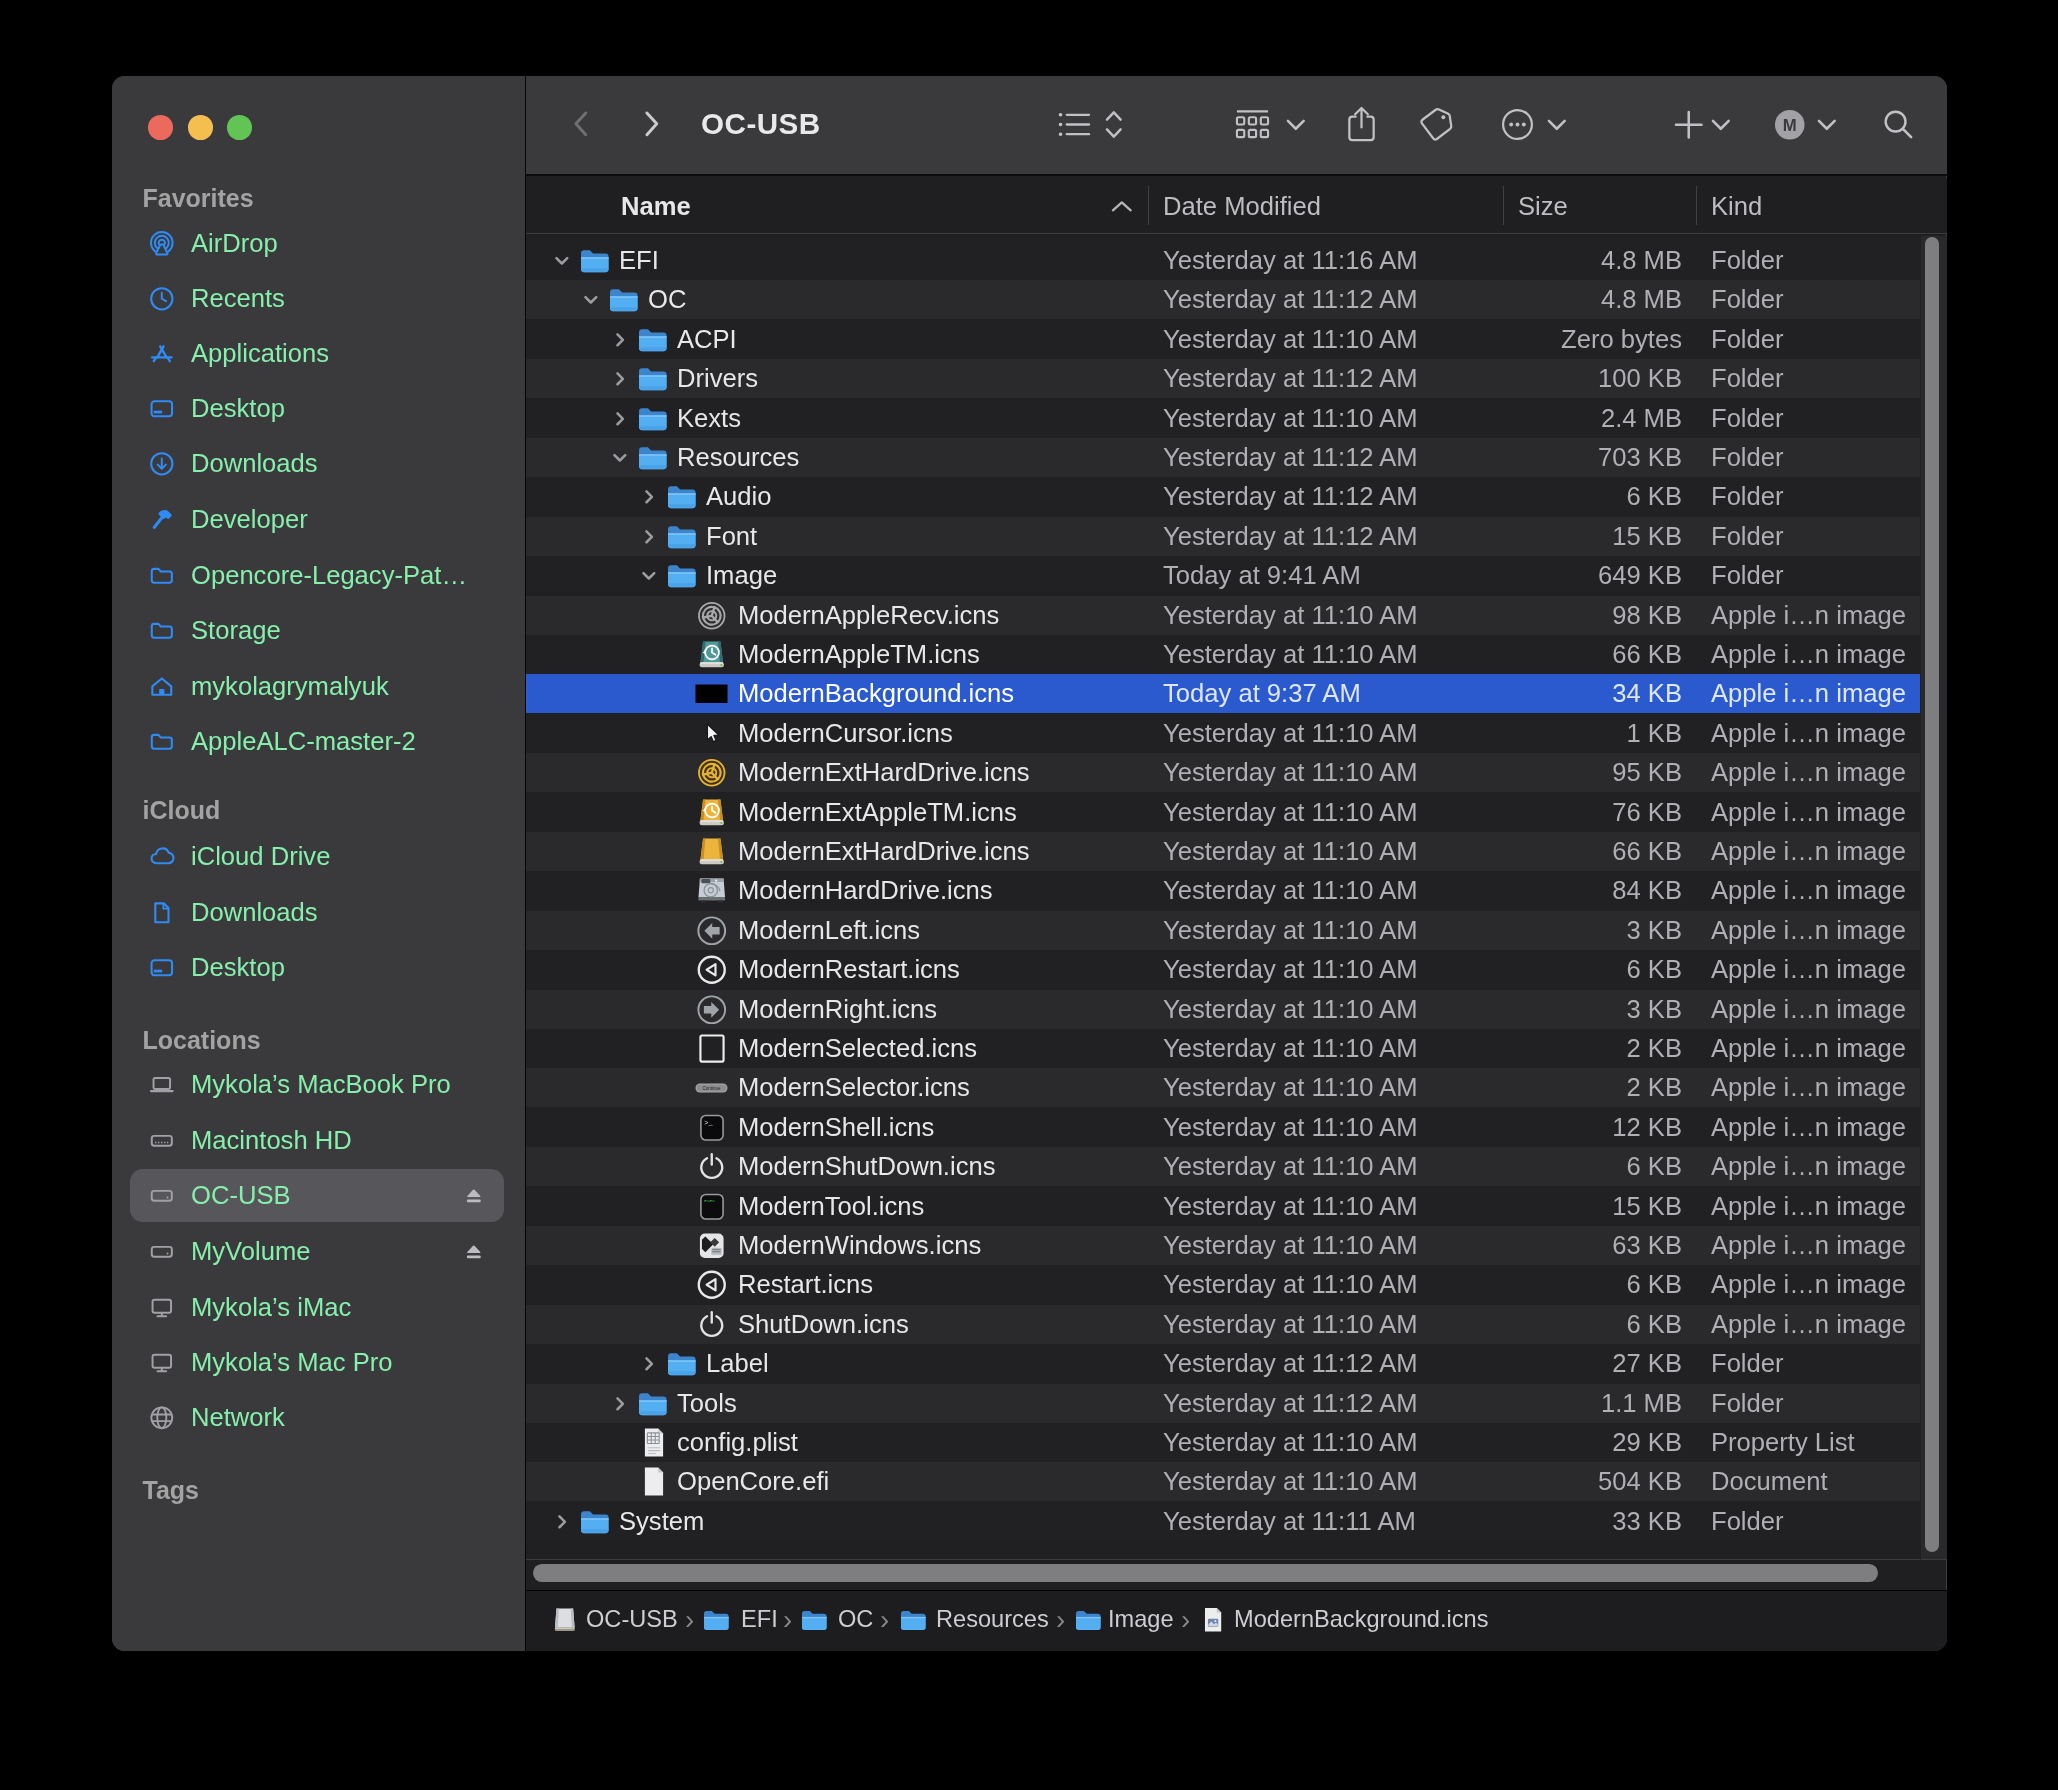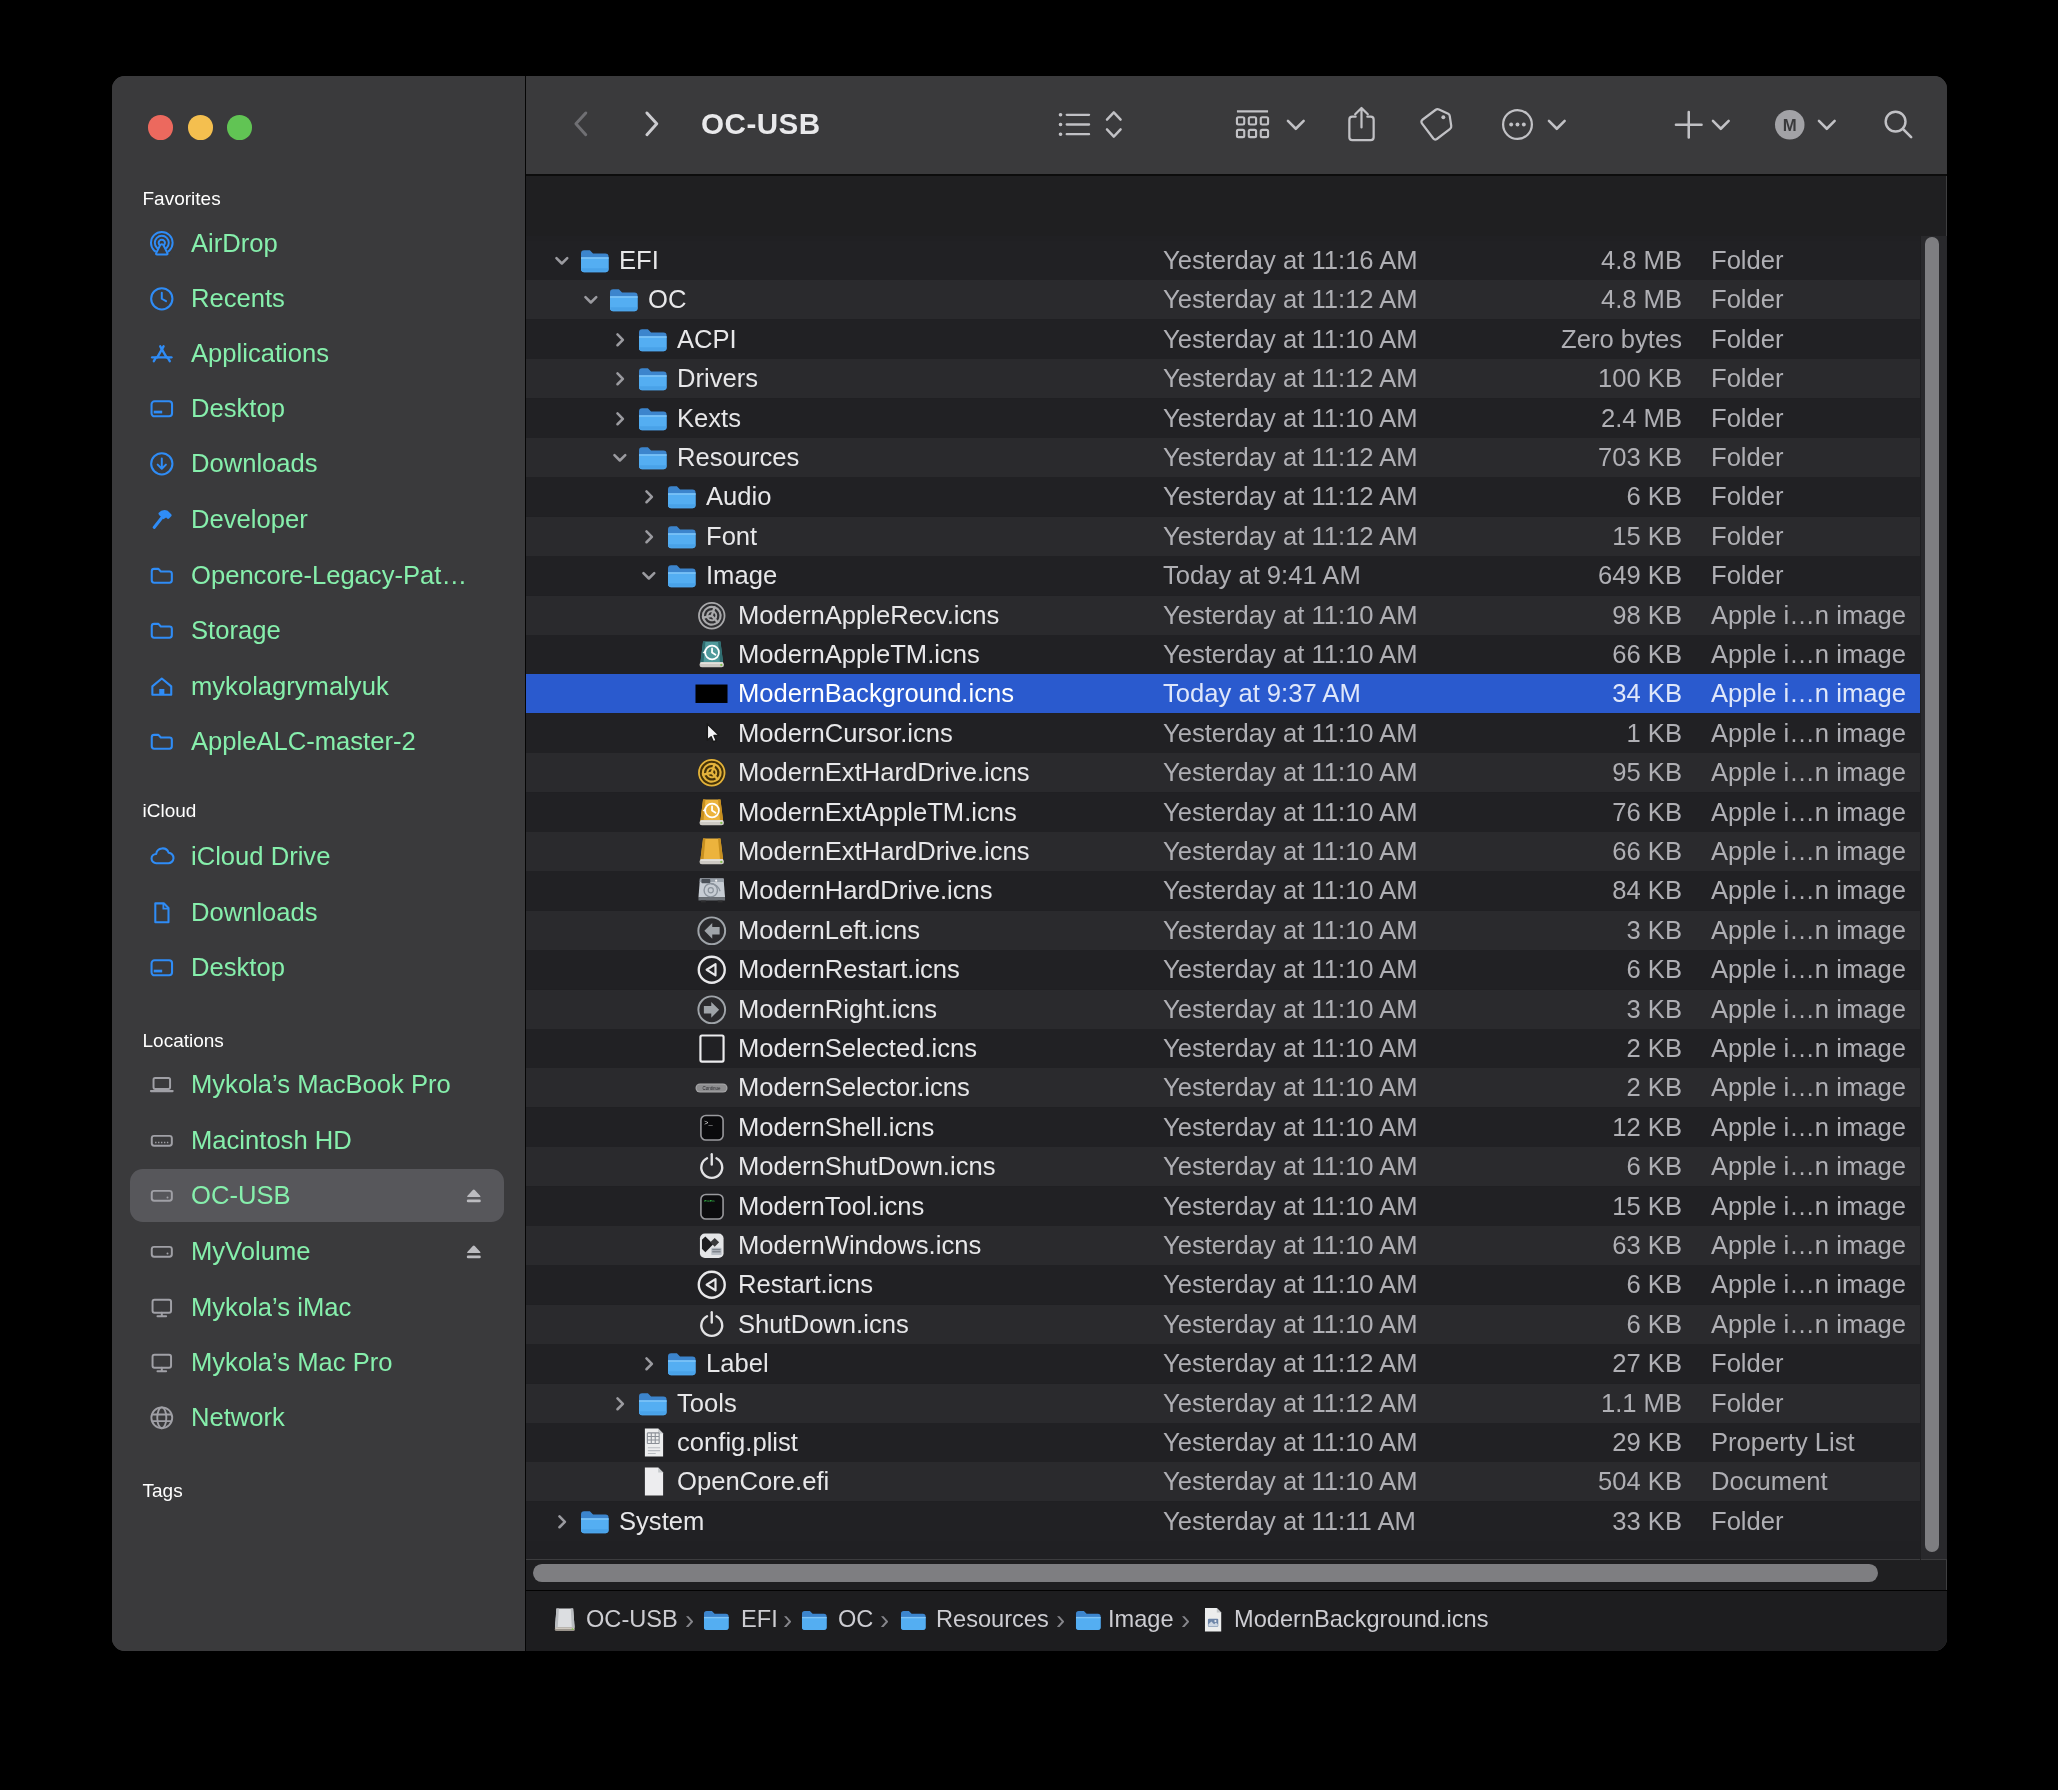--- a/index.html
+++ b/index.html
@@ -22,21 +22,21 @@
 .meta{position:absolute;top:0;line-height:39px;color:#afafb4;white-space:nowrap}
 .selnm{color:#fff}
 .selmeta{color:#dfe7fa}
 .szr{text-align:right}
 .vtrack{position:absolute;left:1395px;top:160px;width:25.6px;height:1324px;background:#29292c;border-bottom:1px solid #3c3c3e}
 .vthumb{position:absolute;left:1399px;top:161px;width:13.8px;height:1315px;border-radius:6.9px;background:#7e7e81}
 .hthumb{position:absolute;left:6.9px;top:1488px;width:1345px;height:17.7px;border-radius:8.9px;background:#7e7e81}
 .pathbar{position:absolute;left:0;top:1514px;right:0;height:61px;background:#1d1d1f;border-top:1px solid #030303}
 .pbt{position:absolute;top:8.9px;font-size:23.6px;line-height:39px;color:#cdcdd2;white-space:nowrap}
 .pbs{position:absolute;top:8.9px;font-size:27.6px;line-height:39px;color:#86868b}
-.sbh{position:absolute;font-size:19px;font-weight:normal;color:#ffffff;line-height:27.6px}
+.sbh{position:absolute;font-size:25px;font-weight:bold;color:#a3a3a3;line-height:27.6px}
 .sbt{position:absolute;font-size:25.6px;color:#86efac;line-height:39px;white-space:nowrap}
 .sbsel{position:absolute;left:17.7px;top:1093px;width:374px;height:53px;border-radius:12.8px;background:#57575b}
 </style></head><body>
 <div class="win">
  <div class="sidebar">
   <div class="tl" style="left:36px;background:#ec695e"></div>
   <div class="tl" style="left:76px;background:#f4bf4f"></div>
   <div class="tl" style="left:115px;background:#61c454"></div>
   <span class="sbh" style="left:30.5px;top:109px">Favorites</span>
       <svg style="position:absolute;left:37px;top:155px" width="25.6" height="25.6" viewBox="0 0 26 26">
@@ -227,20 +227,32 @@
 <text x="16" y="22.5" text-anchor="middle" font-size="17" font-weight="bold" fill="#3a3a3c" font-family="Liberation Sans">M</text>
         </svg>
         <svg style="position:absolute;left:1289px;top:40px" width="23.6" height="17.7" viewBox="0 0 24 18">
           <path d="M4 5 L12 13 L20 5" fill="none" stroke="#c1c1c5" stroke-width="2.6" stroke-linecap="round" stroke-linejoin="round"></path>
         </svg>
         <svg style="position:absolute;left:1355px;top:30.5px" width="35" height="35" viewBox="0 0 36 36">
           <circle cx="15" cy="15" r="10.2" fill="none" stroke="#c1c1c5" stroke-width="2.5"></circle>
 <path d="M22.5 22.5 L31 31" stroke="#c1c1c5" stroke-width="2.7" stroke-linecap="round"></path>
         </svg>
       </div>
+  <div class="hdr">
+        <span class="hname" style="left:95px">Name</span>
+        <svg style="position:absolute;left:582px;top:18.7px" width="27.6" height="19.7" viewBox="0 0 28 20">
+          <path d="M5 13.5 L14 5.5 L23 13.5" fill="none" stroke="#b4b4b8" stroke-width="2.4" stroke-linecap="round" stroke-linejoin="round"></path>
+        </svg>
+        <span class="hcol" style="left:637px">Date Modified</span>
+        <span class="hcol" style="left:992px">Size</span>
+        <span class="hcol" style="left:1185px">Kind</span>
+        <div class="hsep" style="left:622px"></div>
+        <div class="hsep" style="left:977px"></div>
+        <div class="hsep" style="left:1170px"></div>
+      </div>
   <div class="list">
         <div class="row even" style="top:4.9px">
           <svg style="position:absolute;left:27px;top:10.8px" width="17.7" height="17.7" viewBox="0 0 18 18">
             <path d="M3.5 6.2 L9 11.7 L14.5 6.2" fill="none" stroke="#9b9ba0" stroke-width="2.6" stroke-linecap="round" stroke-linejoin="round"></path>
           </svg>
           <svg style="position:absolute;left:54px;top:6.9px" width="29.6" height="25.6" viewBox="0 0 30 26">
             <g transform="scale(1.0)">
               <path d="M1 5.6 Q1 2.4 4.2 2.4 H10 L13.2 5.6 H25.8 Q29 5.6 29 8.8 V21.4 Q29 24.6 25.8 24.6 H4.2 Q1 24.6 1 21.4 Z" fill="#3c85cd"></path>
 <path d="M1 9.4 H29 V21.4 Q29 24.6 25.8 24.6 H4.2 Q1 24.6 1 21.4 Z" fill="#54aef2"></path>
 <path d="M1 9.4 H29 V11 H1 Z" fill="#7ec4f7"></path>

